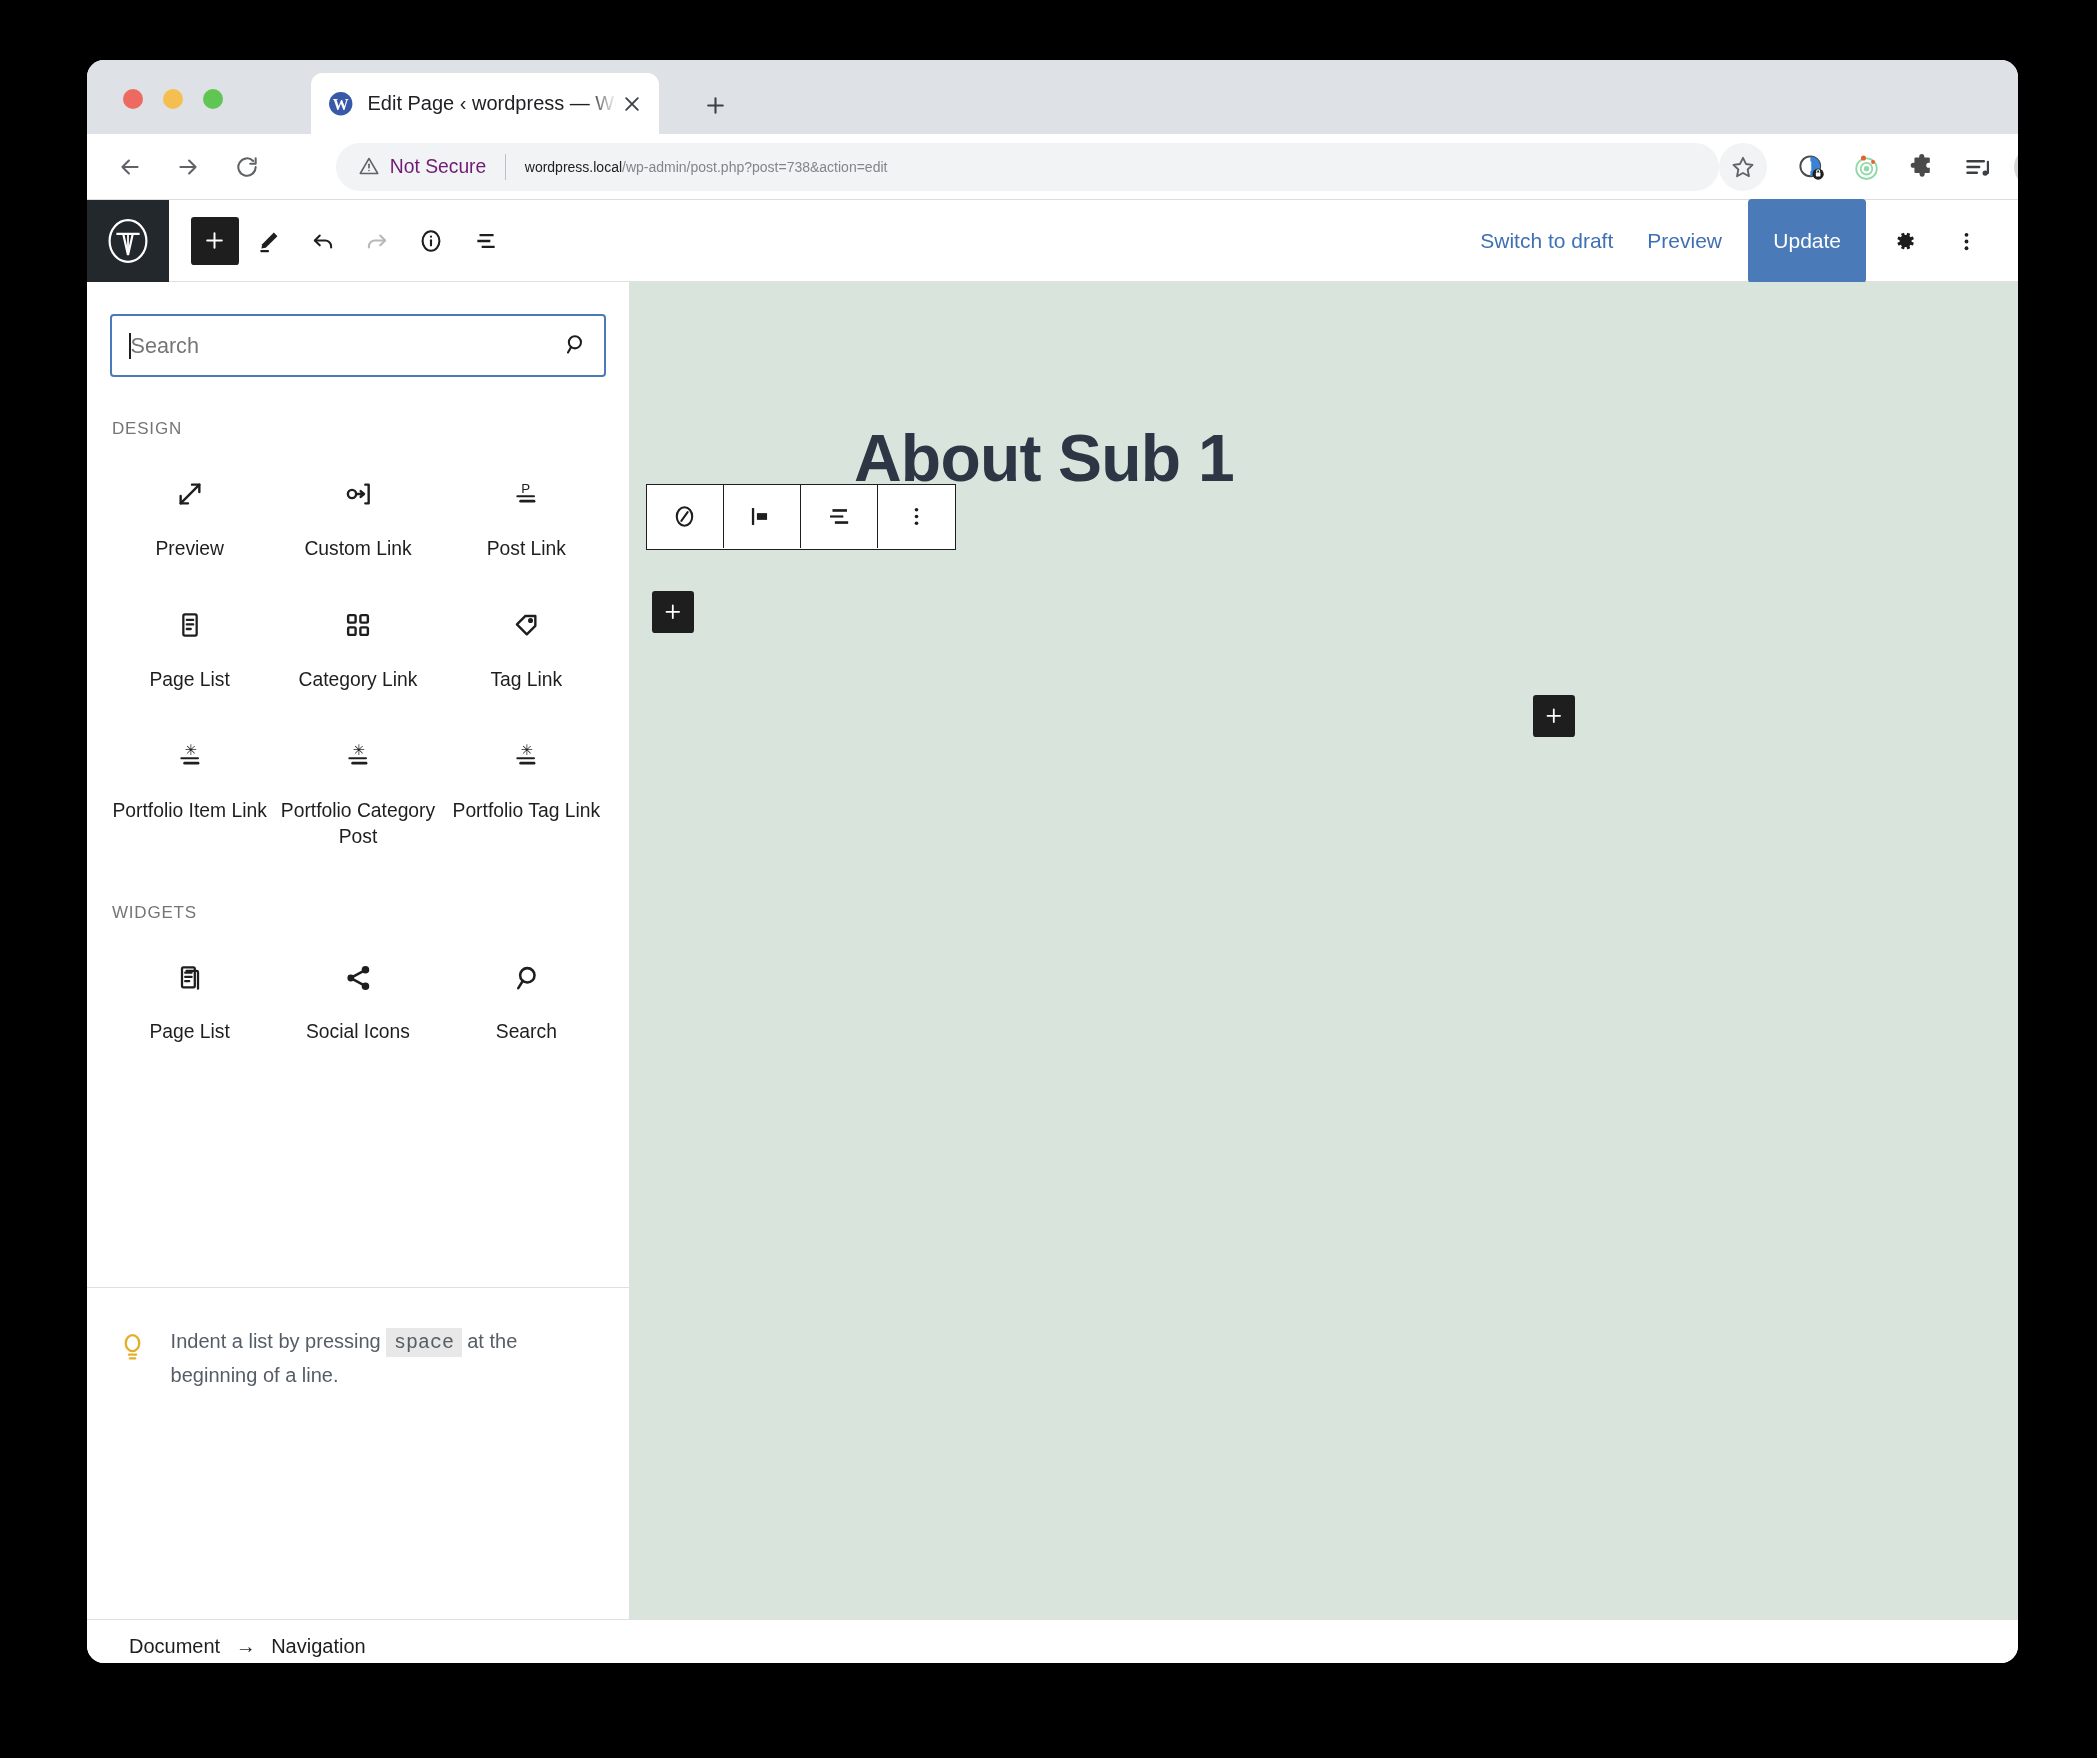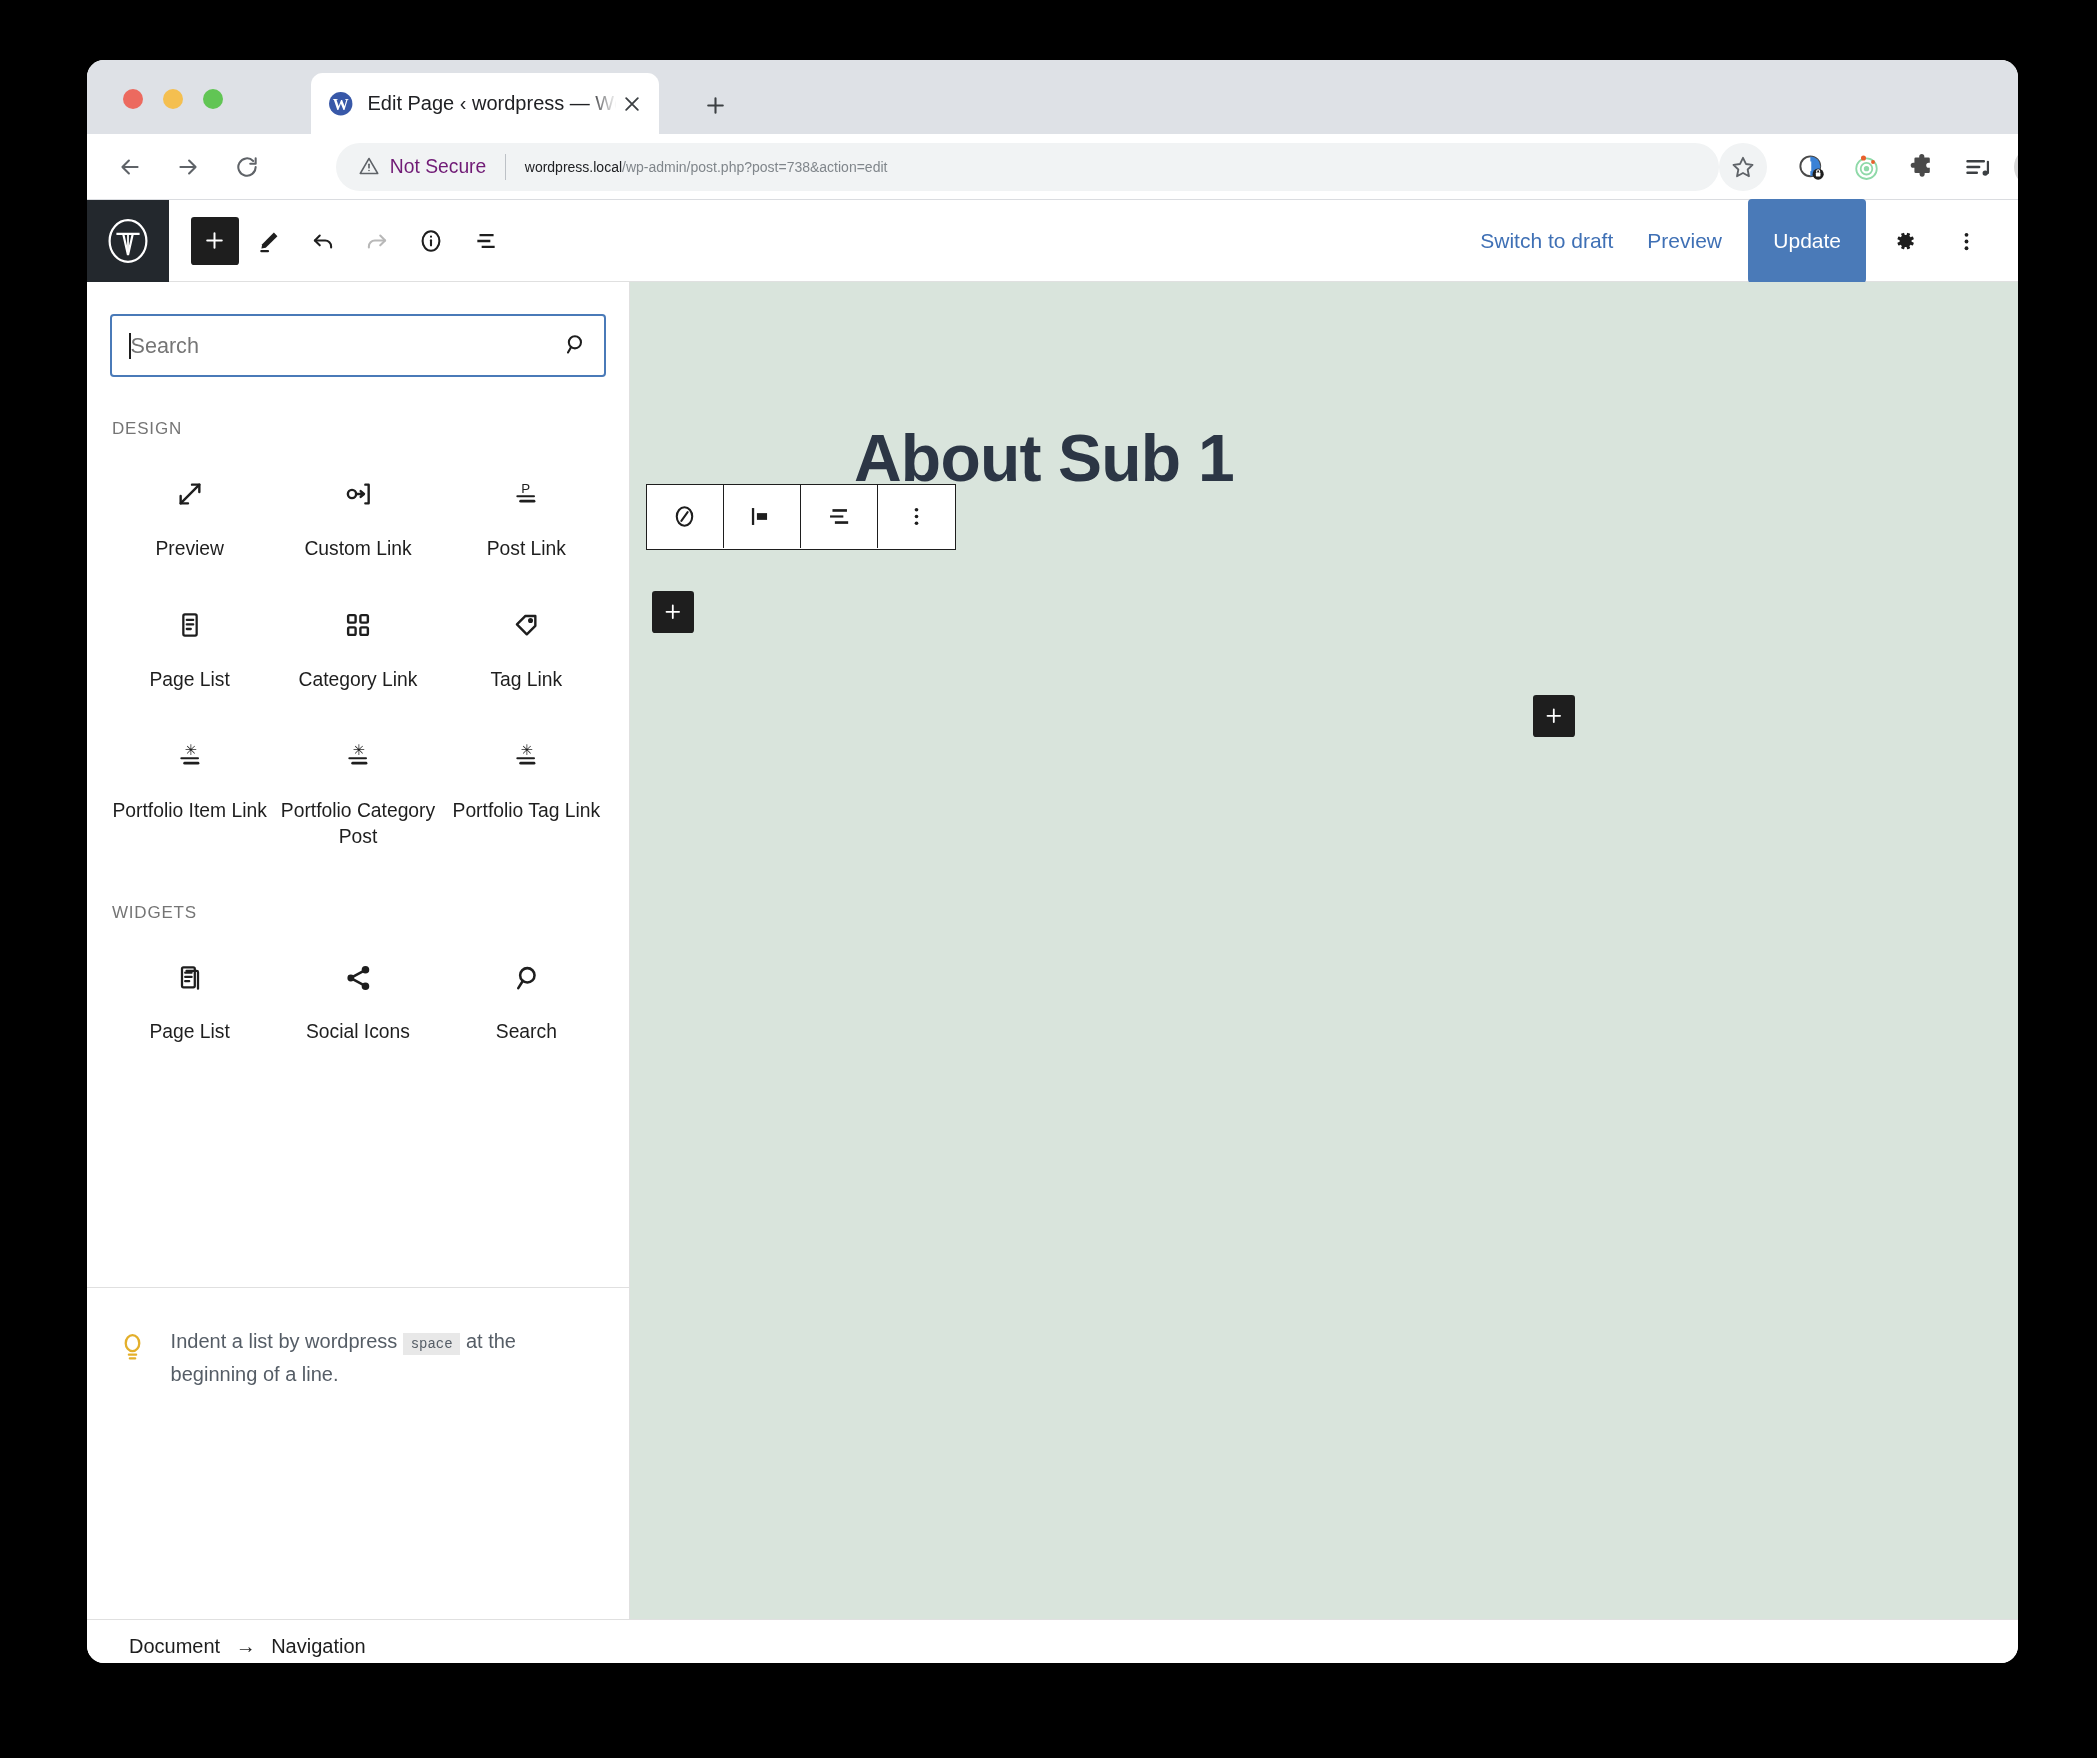--- a/index.html
+++ b/index.html
@@ -247,21 +247,21 @@
     flex: 0 0 332px;
   }
   .tip-ico { flex: 0 0 31px; color: #e3af2b; padding-top: 4.6px; }
   .tip-text {
     font-size: 20px; color: #555d66; line-height: 1.65;
     max-width: 363px;
   }
   .kbd {
     background: #e8e8e8;
     font-family: "Liberation Mono", monospace;
-    font-size: 14px;
+    font-size: 20px;
     padding: 3.1px 7.7px;
     color: #555d66;
   }
 
   
   .canvas {
     flex: 1 1 auto;
     position: relative;
     background: #d9e4dc;
     overflow: hidden;
@@ -656,21 +656,21 @@
 
       <div class="tip-area">
         <span class="tip-ico">
           <svg width="29" height="36" viewBox="0 0 24 28" fill="none" stroke="currentColor" stroke-width="1.9" stroke-linecap="round">
             <ellipse cx="12" cy="10" rx="5.6" ry="6.6"></ellipse>
             <path d="M9 19.5 H15"></path>
             <path d="M9.8 22.6 H14.2"></path>
           </svg>
         </span>
         <span class="tip-text">
-          <span>Indent a list by wordpress</span>
+          <span>Indent a list by pressing</span>
           <span class="kbd">space</span>
           <span>at the beginning of a line.</span>
         </span>
       </div>
     </div>
 
     <div class="canvas">
       <div class="post-title">About Sub 1</div>
 
       <div class="block-toolbar">

